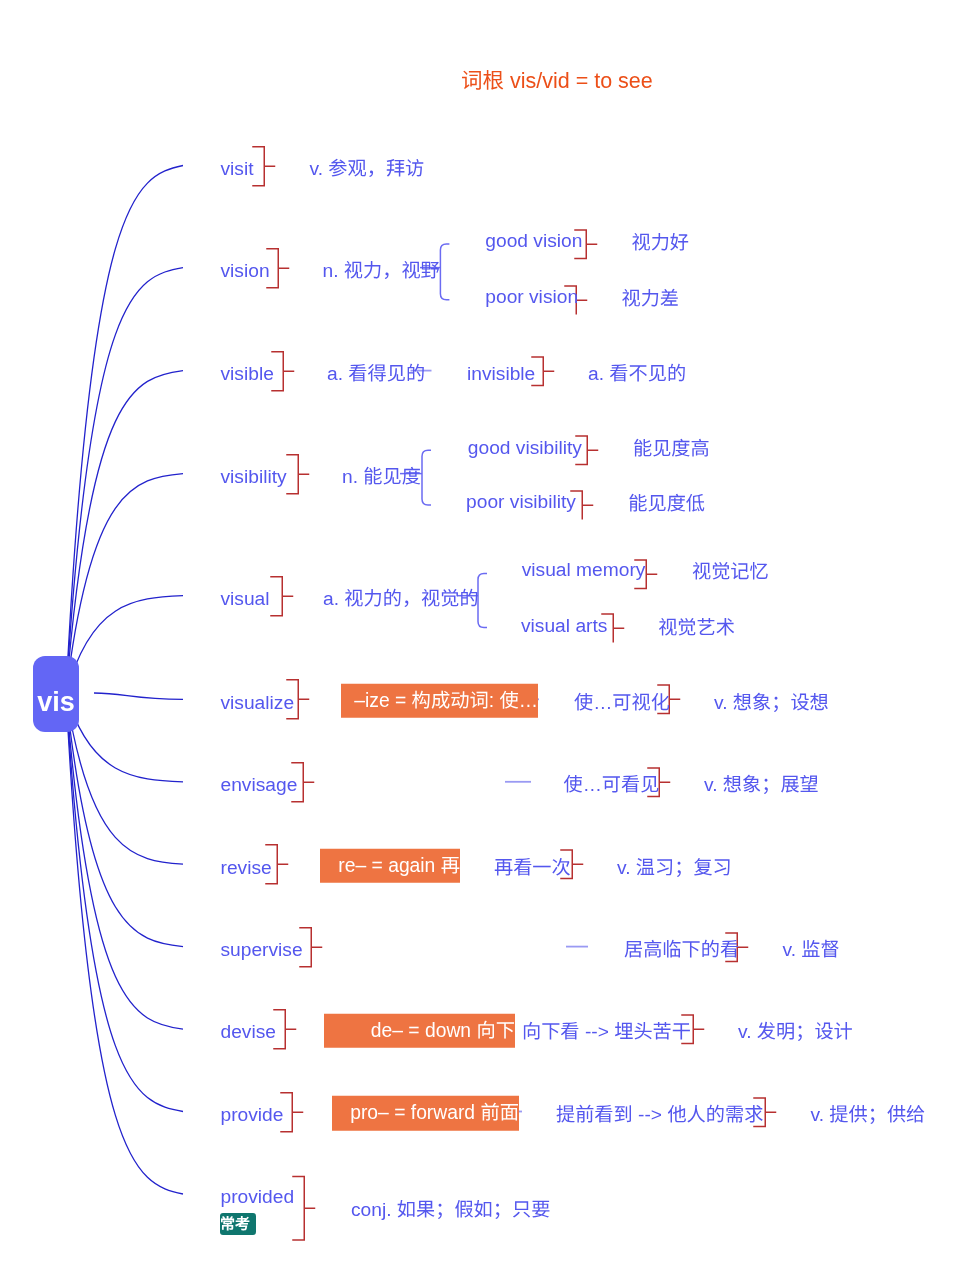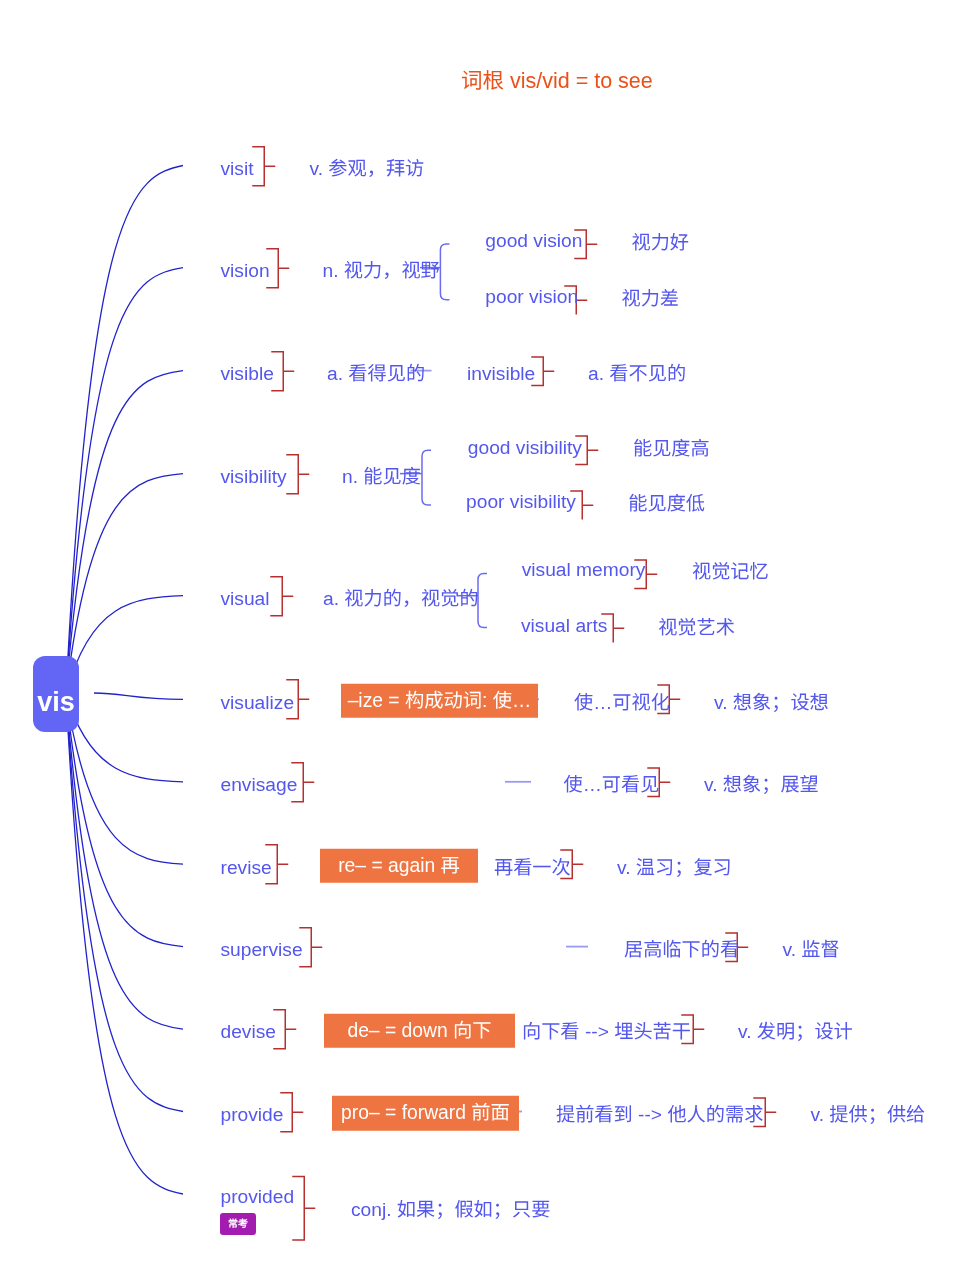--- a/index.html
+++ b/index.html
@@ -16,24 +16,24 @@
              font-weight:700;font-size:27px;z-index:3;
              padding-top:16px;box-sizing:border-box;}
   svg.wires{position:absolute;left:0;top:0;width:964px;height:1264px;
             overflow:visible;z-index:1;}
   #layer{position:absolute;left:0;top:0;width:964px;height:1264px;z-index:2;margin-left:27px;}
   .node,.word{position:absolute;white-space:nowrap;color:#5457ee;
               font-size:19.2px;line-height:20px;transform:translateY(-50%);}
   .word{left:193.5px;}
   .node{left:0;}
   .chip{position:absolute;background:#ee7442;color:#fff;font-weight:400;
-        font-size:19.3px;line-height:34.5px;height:34.5px;text-align:center;
+        font-size:19.3px;line-height:34.5px;height:34.5px;text-align:right;
         white-space:nowrap;transform:translateY(-50%);overflow:hidden;}
-  .badge{position:absolute;left:193px;background:#a21caf;color:#fff;font-size:10px;
-         line-height:22px;height:22px;width:36px;text-align:center;
+  .badge{position:absolute;left:193px;background:#0f766e;color:#fff;font-size:15px;
+         line-height:22px;height:22px;width:36px;
          border-radius:3px;white-space:nowrap;font-weight:700;}
 </style>
 </head>
 <body>
 
 <div id="stage">
   <div class="title">词根 vis/vid = to see</div>
   <div class="root-node">vis</div>
   <svg class="wires" id="wires">
       <path d="M 66 694 C 90.65 201.38515 133.9 175.7529 183 165.5" fill="none" stroke="#2222cc" stroke-width="1.3"></path>
@@ -194,21 +194,21 @@
   <div class="node" style="left:494.00px;top:625.90px">visual arts</div>
   <div class="node" style="left:631.20px;top:628.00px">视觉艺术</div>
   <div class="word" style="top:702.60px">visualize</div>
   <div class="chip" style="left:314.00px;top:700.80px;width:197.00px">–ize = 构成动词: 使…</div>
   <div class="node" style="left:547.00px;top:702.60px">使…可视化</div>
   <div class="node" style="left:687.00px;top:702.60px">v. 想象；设想</div>
   <div class="word" style="top:785.10px">envisage</div>
   <div class="node" style="left:536.50px;top:785.10px">使…可看见</div>
   <div class="node" style="left:677.00px;top:785.10px">v. 想象；展望</div>
   <div class="word" style="top:867.50px">revise</div>
-  <div class="chip" style="left:293.00px;top:865.70px;width:158px">re– = again 再</div>
+  <div class="chip" style="left:293.00px;top:865.70px;width:140px">re– = again 再</div>
   <div class="node" style="left:467.00px;top:867.50px">再看一次</div>
   <div class="node" style="left:590.00px;top:867.50px">v. 温习；复习</div>
   <div class="word" style="top:949.90px">supervise</div>
   <div class="node" style="left:597.00px;top:949.90px">居高临下的看</div>
   <div class="node" style="left:755.50px;top:949.90px">v. 监督</div>
   <div class="word" style="top:1032.40px">devise</div>
   <div class="chip" style="left:297.00px;top:1030.60px;width:191px">de– = down 向下</div>
   <div class="node" style="left:495.00px;top:1032.40px">向下看 --&gt; 埋头苦干</div>
   <div class="node" style="left:711.00px;top:1032.40px">v. 发明；设计</div>
   <div class="word" style="top:1114.80px">provide</div>

